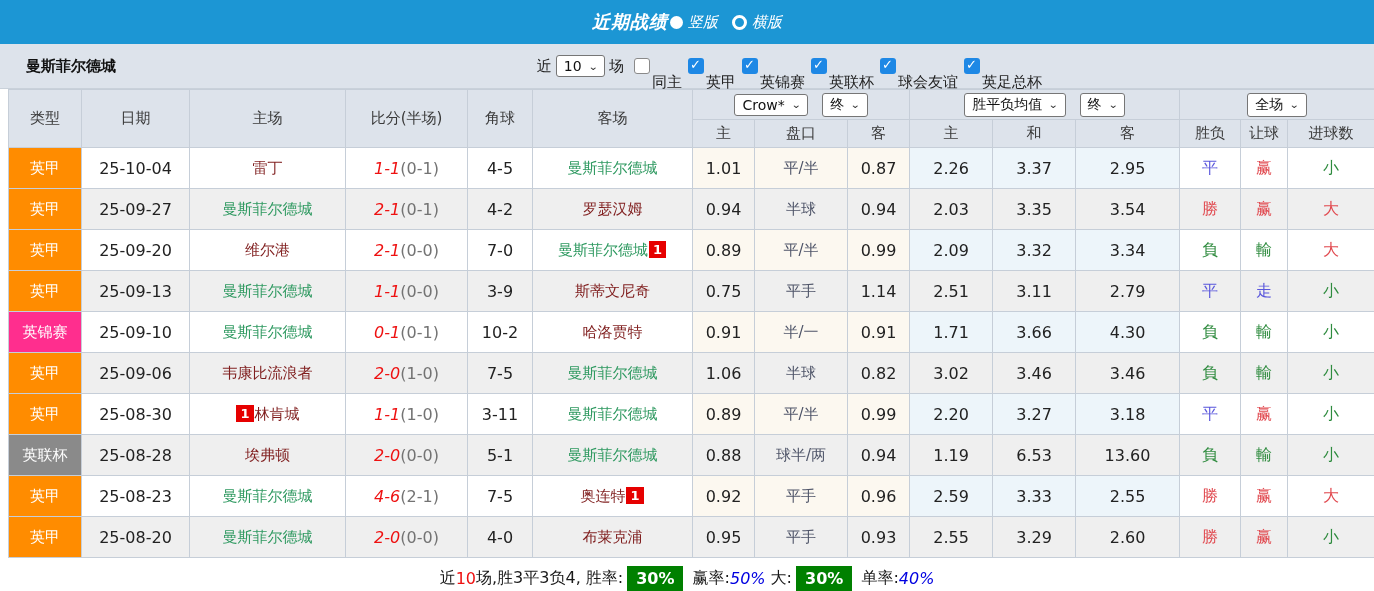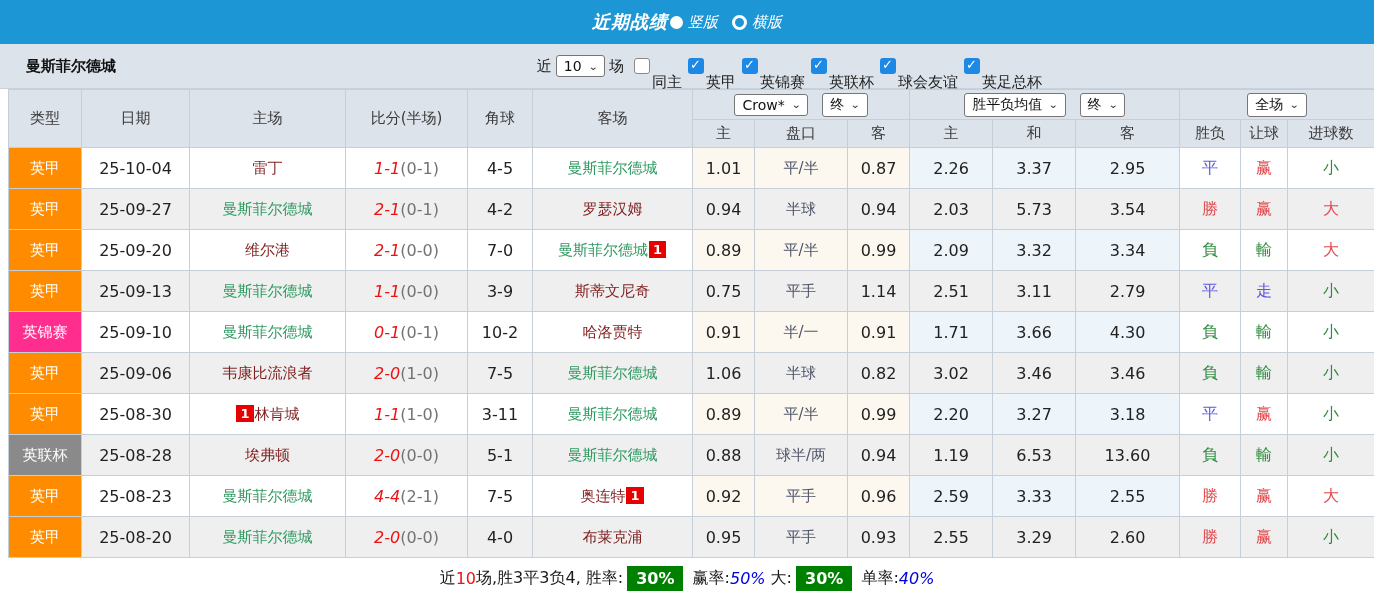--- a/index.html
+++ b/index.html
@@ -189,21 +189,21 @@
           <td class="c-type" style="background: rgb(255, 140, 0);">英甲</td>
           <td class="c-date">25-09-27</td>
           <td class="c-team"><span class="team-green">曼斯菲尔德城</span></td>
           <td class="c-score"><span class="score-full">2-1</span><span class="score-half">(0-1)</span></td>
           <td class="c-corner">4-2</td>
           <td class="c-team"><span class="team-black">罗瑟汉姆</span></td>
           <td class="c-odds">0.94</td>
           <td class="c-odds c-pan"><span class="pan">半球</span></td>
           <td class="c-odds">0.94</td>
           <td class="c-avg">2.03</td>
-          <td class="c-avg">5.73</td>
+          <td class="c-avg">3.35</td>
           <td class="c-avg">3.54</td>
           <td class="v-red">勝</td>
           <td class="v-red">赢</td>
           <td class="v-red">大</td>
         </tr>
         <tr class="odd">
           <td class="c-type" style="background: rgb(255, 140, 0);">英甲</td>
           <td class="c-date">25-09-20</td>
           <td class="c-team"><span class="team-black">维尔港</span></td>
           <td class="c-score"><span class="score-full">2-1</span><span class="score-half">(0-0)</span></td>
@@ -301,21 +301,21 @@
           <td class="c-avg">6.53</td>
           <td class="c-avg">13.60</td>
           <td class="v-green">負</td>
           <td class="v-green">輸</td>
           <td class="v-green">小</td>
         </tr>
         <tr class="odd">
           <td class="c-type" style="background: rgb(255, 140, 0);">英甲</td>
           <td class="c-date">25-08-23</td>
           <td class="c-team"><span class="team-green">曼斯菲尔德城</span></td>
-          <td class="c-score"><span class="score-full">4-4</span><span class="score-half">(2-1)</span></td>
+          <td class="c-score"><span class="score-full">4-6</span><span class="score-half">(2-1)</span></td>
           <td class="c-corner">7-5</td>
           <td class="c-team"><span class="team-black">奥连特</span><span class="red-badge">1</span></td>
           <td class="c-odds">0.92</td>
           <td class="c-odds c-pan"><span class="pan">平手</span></td>
           <td class="c-odds">0.96</td>
           <td class="c-avg">2.59</td>
           <td class="c-avg">3.33</td>
           <td class="c-avg">2.55</td>
           <td class="v-red">勝</td>
           <td class="v-red">赢</td>

